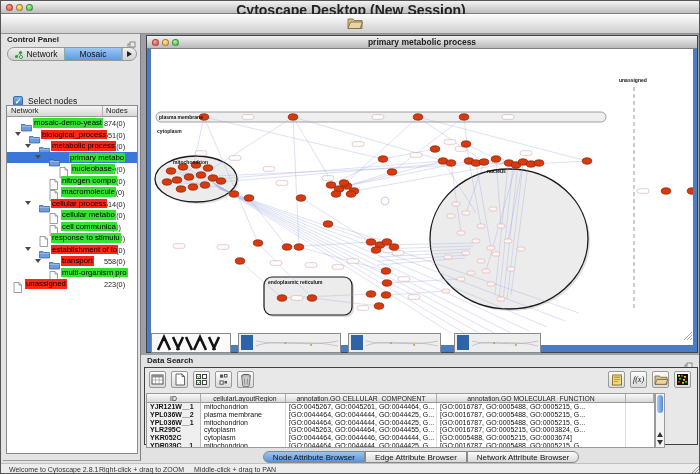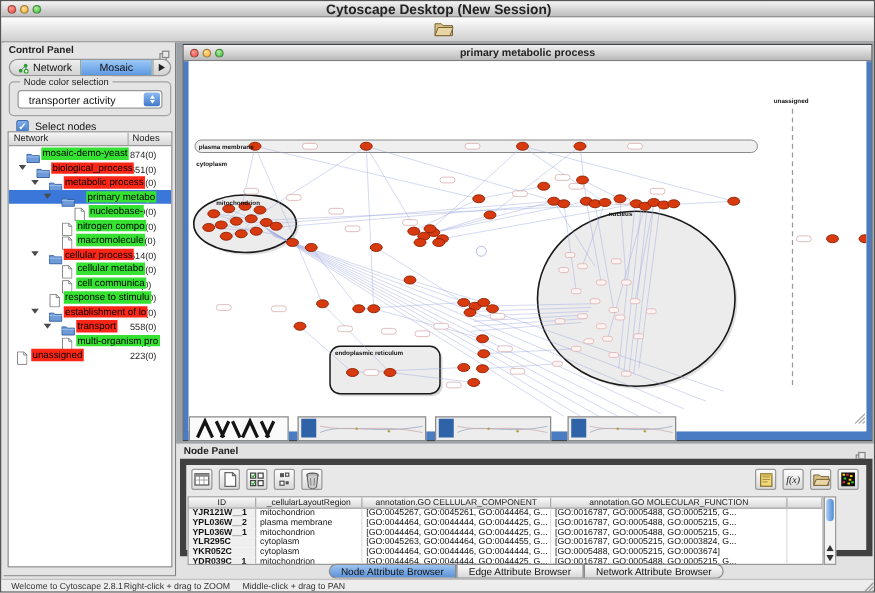--- a/index.html
+++ b/index.html
@@ -2,21 +2,21 @@
 <html><head>
 <meta charset="utf-8">
 <style>
   html,body{margin:0;padding:0;background:#888;}
   *{box-sizing:border-box;}
   .window{position:relative;width:700px;height:474px;background:#e2e2e2;
     font-family:"Liberation Sans",sans-serif;overflow:hidden;border:1px solid #555;}
   
   .titlebar{position:absolute;left:0;top:0;width:700px;height:13px;
     background:linear-gradient(#f3f3f3,#bdbdbd);border-bottom:1px solid #7d7d7d;}
-  .title{position:absolute;left:0;right:0;top:1px;text-align:center;font-size:11px;
+  .title{position:absolute;left:0;right:0;top:1px;text-align:center;font-size:14px;
     font-weight:bold;color:#222;}
   .lights{position:absolute;left:5px;top:3px;display:flex;gap:3px;}
   .light{width:7px;height:7px;border-radius:50%;border:1px solid rgba(0,0,0,.35);}
   .lr{background:radial-gradient(circle at 35% 30%,#ff9d96,#ee4b40);}
   .ly{background:radial-gradient(circle at 35% 30%,#ffe29a,#f5ad2c);}
   .lg{background:radial-gradient(circle at 35% 30%,#b7f0a0,#37bd3a);}
   
   .toolbar{position:absolute;left:0;top:13px;width:700px;height:20px;
     background:linear-gradient(#fdfdfd,#cfcfcf);border-bottom:1px solid #909090;
     display:flex;align-items:center;padding-left:8px;flex-direction:column;}
@@ -86,21 +86,21 @@
   .fborder{position:absolute;left:0;top:13px;right:0;bottom:0;
     border-left:4px solid #4a7cc4;border-right:4px solid #4a7cc4;border-bottom:7px solid #4a7cc4;}
   .fcontent{position:absolute;left:0;top:0;right:0;bottom:0;background:#fff;overflow:hidden;}
   .grip{position:absolute;right:1px;bottom:1px;}
   .thumb{position:absolute;top:299px;height:20px;background:#ededed;border:1px solid #8a8a8a;}
   .thumb.dark{background:#fafafa;}
   
   .dpanel{position:absolute;left:140px;top:354px;width:560px;height:108px;background:#e2e2e2;}
   .dphead{position:absolute;left:6px;top:1px;font-size:8px;font-weight:bold;color:#222;}
   .dpinner{position:absolute;left:3px;top:12px;width:554px;height:78px;background:#e8e8e8;
-    border:5px solid #404040;}
+    border:1px solid #404040;}
   .dpbtn{width:17px;height:17px;border:1px solid #999;border-radius:2px;
     background:linear-gradient(#fcfcfc,#dadada);display:flex;align-items:center;justify-content:center;}
   .dptools{position:absolute;left:4px;top:3px;display:flex;gap:5px;}
   .dptoolsR{position:absolute;right:6px;top:3px;display:flex;gap:5px;}
   .fxlbl{font-size:8px;font-style:italic;font-family:"Liberation Serif",serif;color:#111;}
   .dtable{position:absolute;left:1px;top:25px;width:509px;height:55px;background:#fff;
     border:1px solid #9a9a9a;overflow:hidden;}
   .dtHrow{display:flex;height:9px;background:linear-gradient(#fafafa,#d8d8d8);
     border-bottom:1px solid #9a9a9a;}
   .dtH{font-size:6.8px;color:#222;text-align:center;border-right:1px solid #aaa;overflow:hidden;
@@ -277,30 +277,20 @@
             <circle cx="7" cy="7" r="1.5" fill="#fff" stroke="#2ca02c"></circle>
           </svg>
         <span>Network</span>
       </div>
       <div class="tabseg on">
         <span>Mosaic</span>
       </div>
       <div class="tabmore">
           <span class="rtri"></span>
         </div>
-    </div>
-    <div class="groupbox">
-      <div class="grouplbl">Node color selection</div>
-      <div class="cbo">
-        <span>transporter activity</span>
-        <div class="step">
-            <span class="utri"></span>
-            <span class="dtriW"></span>
-          </div>
-      </div>
     </div>
     <div class="checkrow">
       <div class="chk"><span>✓</span></div>
       <span class="chklbl">Select nodes</span>
     </div>
     <div class="tree">
       <div class="treehead">
         <div class="th1">Network</div>
         <div class="th2">Nodes</div>
       </div>
@@ -687,21 +677,21 @@
             <rect x="2" y="1" width="12" height="15" fill="#2f63a8"></rect>
             <path d="M17 12 C 30.45 4, 52.199999999999996 14, 83 7" stroke="#aab8cc" stroke-width="0.8" fill="none"></path>
             <path d="M17 7 C 34.800000000000004 12, 56.550000000000004 5, 83 12" stroke="#c8a8a8" stroke-width="0.6" fill="none"></path>
             <circle cx="39.15" cy="9" r="1" fill="#b8a040"></circle>
             <circle cx="60.9" cy="11" r="1" fill="#b8a040"></circle>
           </svg></div>
       </div>
   </div>
 
   <div class="dpanel">
-    <div class="dphead">Node Panel</div>
+    <div class="dphead">Data Search</div>
     <div class="floatic" style="right:8px;top:2px;position:absolute"><svg width="9" height="9" viewBox="0 0 9 9">
           <rect x="1" y="3" width="5" height="5" fill="none" stroke="#888"></rect>
           <rect x="3" y="1" width="5" height="5" fill="#e8e8e8" stroke="#888"></rect>
         </svg></div>
     <div class="dpinner">
       <div class="dptools">
         <div class="dpbtn">
             <svg width="13" height="13" viewBox="0 0 13 13">
               <rect x="1" y="2" width="11" height="9" fill="#fff" stroke="#555"></rect>
               <rect x="1" y="2" width="11" height="2.4" fill="#8a8a8a"></rect>

